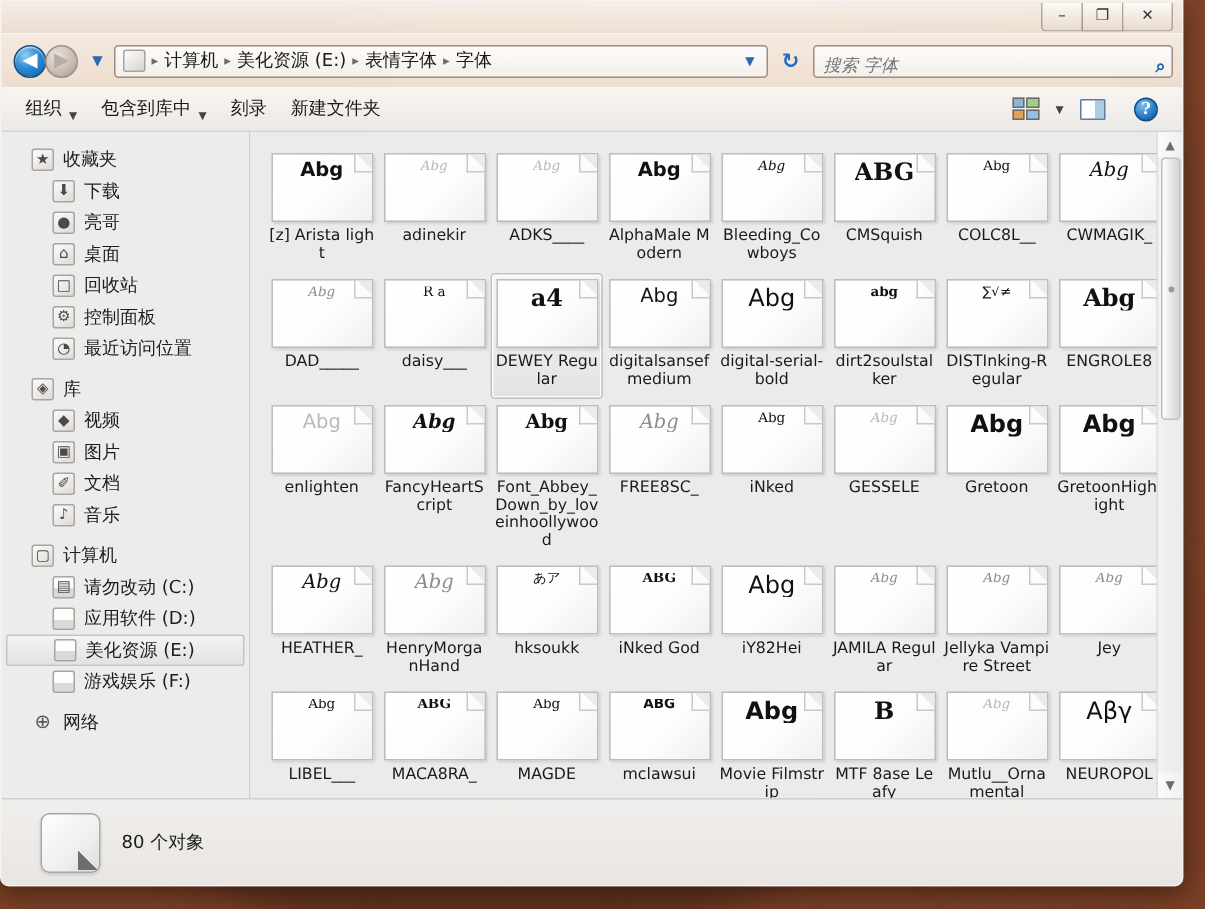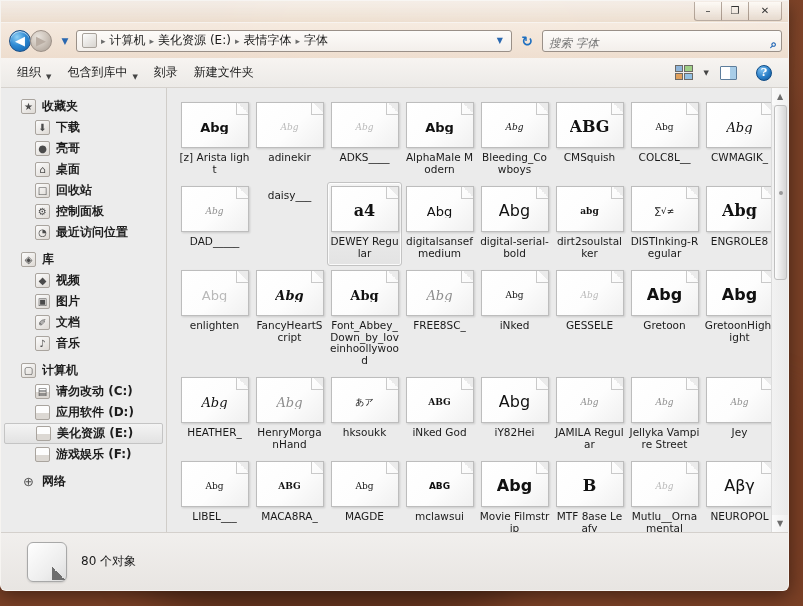--- a/index.html
+++ b/index.html
@@ -199,21 +199,21 @@
     display: flex; align-items: center; justify-content: center;
     font-size: 10px; color: #4b4b4b;
     background: linear-gradient(145deg,#fcfcfc,#dedad5);
     border: 1px solid #a9a49e; border-radius: 2px;
   }
   .sb-ico.plain { background: none; border: none; font-size: 13px; color: #555; }
   .sb-ico.drive {
     background: linear-gradient(to bottom,#fdfdfd 0 55%, #dcd8d3 55% 100%);
     border: 1px solid #a9a49e; border-radius: 2px;
   }
-  .sb-label { overflow: hidden; text-overflow: ellipsis; font-weight: bold; }
+  .sb-label { overflow: hidden; text-overflow: ellipsis; }
 
   
   .content {
     flex: 1 1 auto; position: relative;
     background: #ebebeb;
     overflow: hidden;
   }
   .grid {
     position: absolute; inset: 0;
     padding: 10px 8px 0 10px;
@@ -234,21 +234,21 @@
   .tile.selected {
     background: linear-gradient(to bottom, #f5f5f5, #e3e3e3);
     border: 1px solid #c3c3c3;
     box-shadow: inset 0 0 0 1px rgba(255,255,255,.8);
   }
   .filepage {
     width: 68px; height: 46px;
     background: linear-gradient(135deg,#ffffff 0%, #fdfdfd 55%, #f0f0f0 100%);
     border: 1px solid #bdbdbd;
     position: relative;
-    display: flex; align-items: center; justify-content: center;
+    display: flex; align-items: flex-start; justify-content: center;
     box-shadow: 1px 1px 2px rgba(0,0,0,.14);
     overflow: hidden;
     flex: 0 0 auto;
   }
   .filepage::after {
     content: ""; position: absolute; right: -1px; top: -1px;
     width: 12px; height: 12px;
     background: linear-gradient(225deg, #ebebeb 0 50%, transparent 50%);
     border-left: 1px solid #c9c9c9;
     border-bottom: 1px solid #c9c9c9;
@@ -539,20 +539,23 @@
             </div>
             <div class="tile-label">CWMAGIK_</div>
           </div>
           <div class="tile">
             <div class="filepage">
               <div class="glyph g-italic g-mid g-sm">Abg</div>
             </div>
             <div class="tile-label">DAD_____</div>
           </div>
           <div class="tile">
+            <div class="filepage">
+              <div class="glyph g-serif g-sm">R a</div>
+            </div>
             <div class="tile-label">daisy___</div>
           </div>
           <div class="tile selected">
             <div class="filepage">
               <div class="glyph g-bold g-lg">a4</div>
             </div>
             <div class="tile-label">DEWEY Regular</div>
           </div>
           <div class="tile">
             <div class="filepage">

